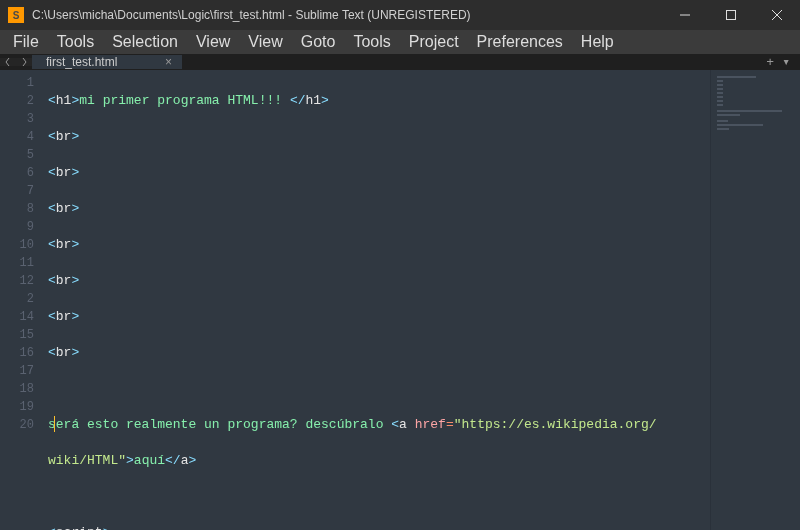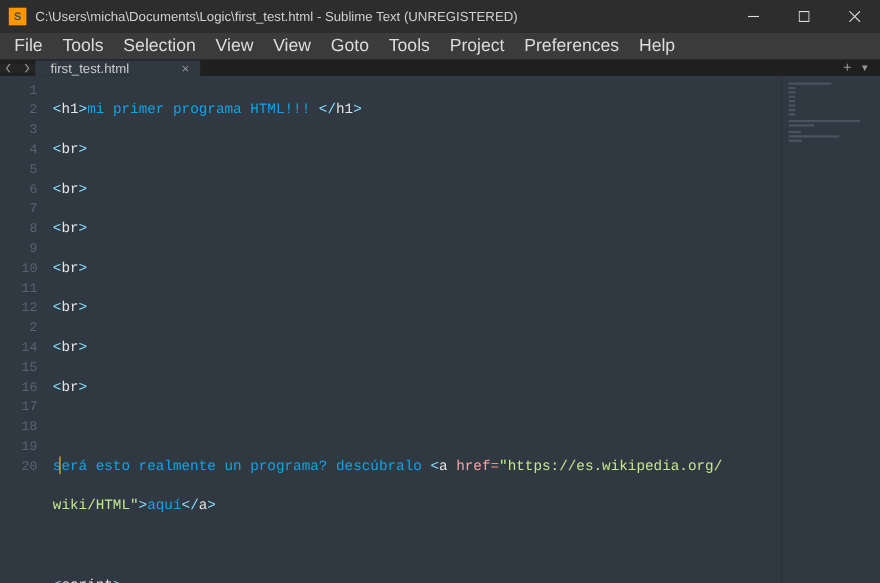--- a/index.html
+++ b/index.html
@@ -138,21 +138,21 @@
     border-left: 1px solid #2a313a;
     padding: 6px 6px;
   }
   .minimap .mini-block {
     height: 2px;
     margin-bottom: 2px;
     background: #4a535f;
   }
   .tok-punct { color: #89ddff; }
   .tok-tag { color: #e5e5e5; }
-  .tok-text { color: #0ea5e9; }
+  .tok-text { color: #86efac; }
   .tok-attr { color: #fca5a5; }
   .tok-op { color: #f78c6c; }
   .tok-str { color: #c3e88d; }
 </style>
 </head>
 <body>
 
 <div class="titlebar">
   <div class="app-icon">S</div>
   <div class="title">C:\Users\micha\Documents\Logic\first_test.html - Sublime Text (UNREGISTERED)</div>

